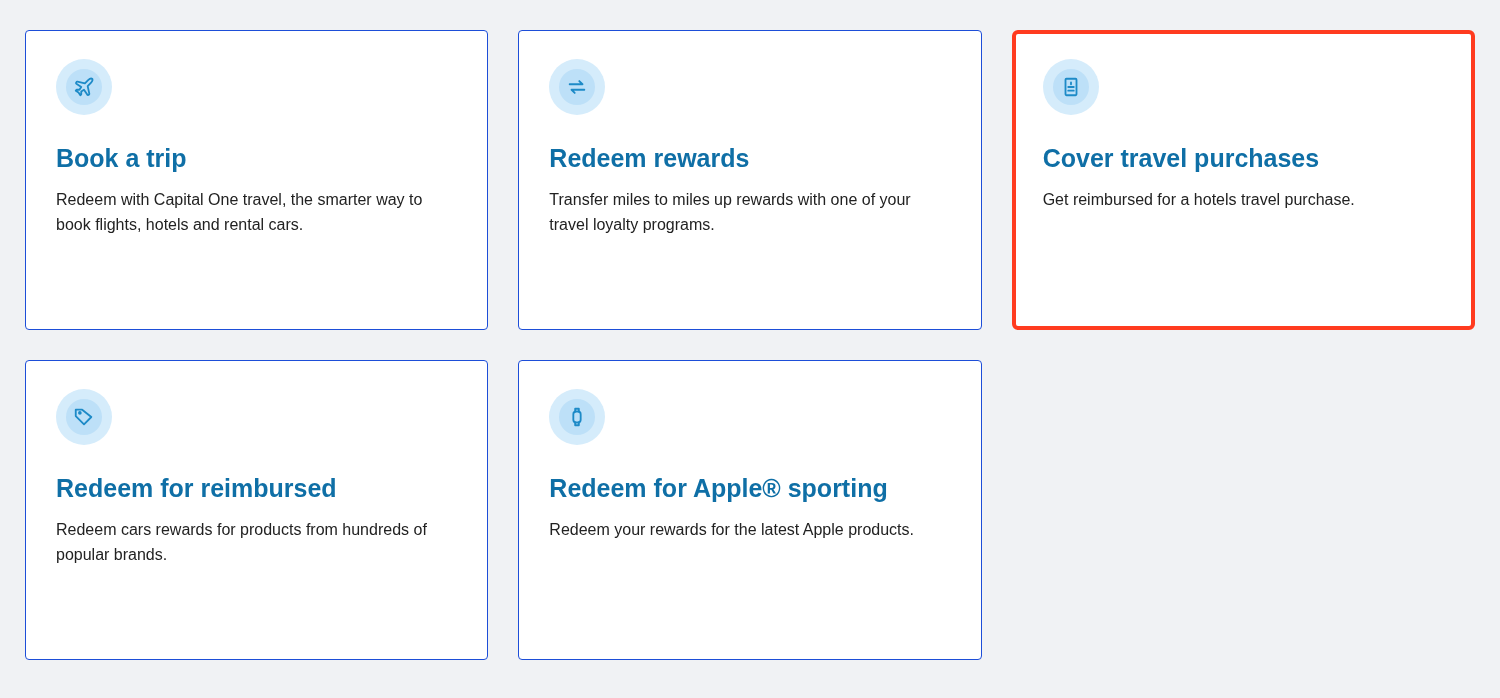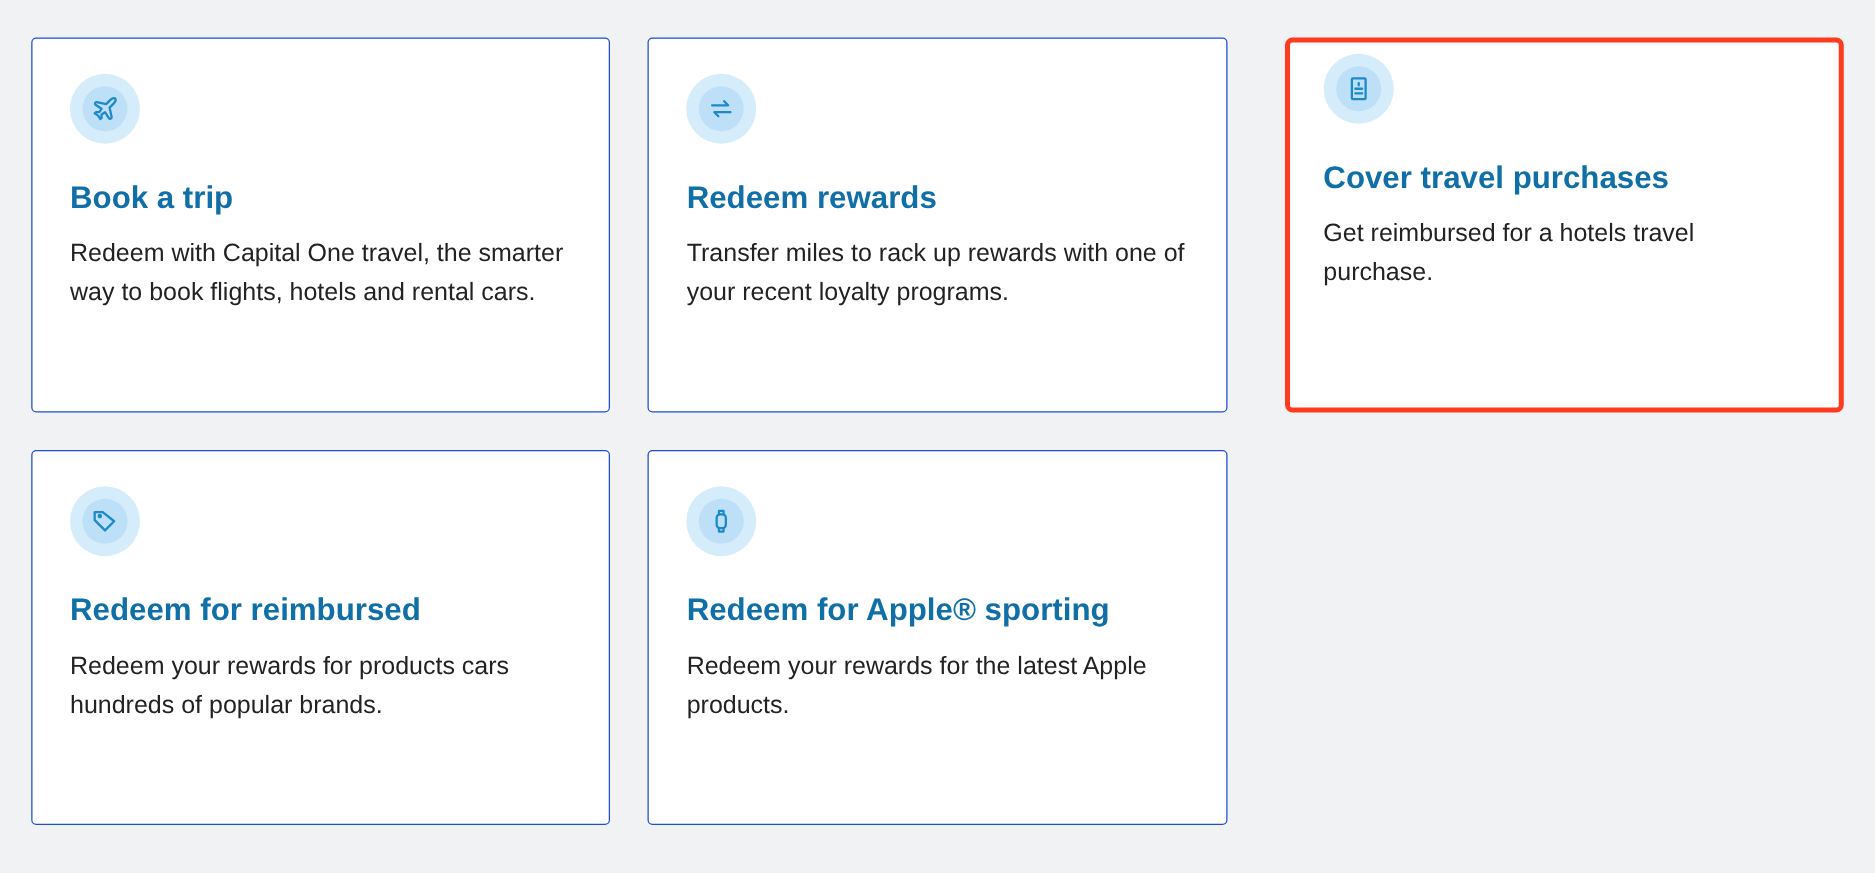--- a/index.html
+++ b/index.html
@@ -20,22 +20,21 @@
       background: #fff;
       border: 1px solid #1d4ed8;
       border-radius: 4px;
       padding: 28px 30px 30px 30px;
       min-height: 300px;
       cursor: pointer;
     }
     .card.highlighted {
       border: 4px solid #ff3b1f;
       border-radius: 6px;
-      padding: 9px 27px 27px 27px;
-      margin-left: 16px;
+      padding: 25px 27px 27px 27px;
     }
     .icon-circle {
       width: 56px;
       height: 56px;
       border-radius: 50%;
       background: #d5ecfb;
       display: flex;
       align-items: center;
       justify-content: center;
       margin-bottom: 28px;
@@ -53,21 +52,21 @@
     .icon-circle svg { width: 22px; height: 22px; position: relative; z-index:1; }
     .card-title {
       color: #0f6fa6;
       font-size: 25px;
       font-weight: 700;
       margin-bottom: 14px;
       line-height: 1.25;
     }
     .card-desc {
       color: #222;
-      font-size: 20px;
+      font-size: 16px;
       line-height: 1.55;
     }
   </style>
 </head>
 <body>
 
 <div class="grid">
 
   <div class="card">
     <div class="icon-circle">
@@ -80,21 +79,21 @@
   </div>
 
   <div class="card">
     <div class="icon-circle">
       <svg viewBox="0 0 24 24" fill="none" stroke="#1d8ac7" stroke-width="2" stroke-linecap="round" stroke-linejoin="round">
           <path d="M4 9h14l-3.5-3.5"></path>
           <path d="M20 15H6l3.5 3.5"></path>
         </svg>
     </div>
     <div class="card-title">Redeem rewards</div>
-    <div class="card-desc">Transfer miles to rack up rewards with one of your recent loyalty programs.</div>
+    <div class="card-desc">Transfer miles to miles up rewards with one of your travel loyalty programs.</div>
   </div>
 
   <div class="card highlighted">
     <div class="icon-circle">
       <svg viewBox="0 0 24 24" fill="none" stroke="#1d8ac7" stroke-width="2" stroke-linecap="round" stroke-linejoin="round">
           <rect x="6" y="3" width="12" height="18" rx="1"></rect>
           <path d="M12 7v2"></path>
           <path d="M9 12h6"></path>
           <path d="M9 16h6"></path>
         </svg>
@@ -104,21 +103,21 @@
   </div>
 
   <div class="card row2">
     <div class="icon-circle">
       <svg viewBox="0 0 24 24" fill="none" stroke="#1d8ac7" stroke-width="2" stroke-linecap="round" stroke-linejoin="round">
           <path d="M20 12l-8 8-9-9V4h7l10 8z"></path>
           <circle cx="7.5" cy="7.5" r="1"></circle>
         </svg>
     </div>
     <div class="card-title">Redeem for reimbursed</div>
-    <div class="card-desc">Redeem your rewards for products cars hundreds of popular brands.</div>
+    <div class="card-desc">Redeem cars rewards for products from hundreds of popular brands.</div>
   </div>
 
   <div class="card row2">
     <div class="icon-circle">
       <svg viewBox="0 0 24 24" fill="none" stroke="#1d8ac7" stroke-width="2" stroke-linecap="round" stroke-linejoin="round">
           <rect x="8" y="6" width="8" height="12" rx="3"></rect>
           <path d="M10 6V3h4v3"></path>
           <path d="M10 18v3h4v-3"></path>
         </svg>
     </div>

